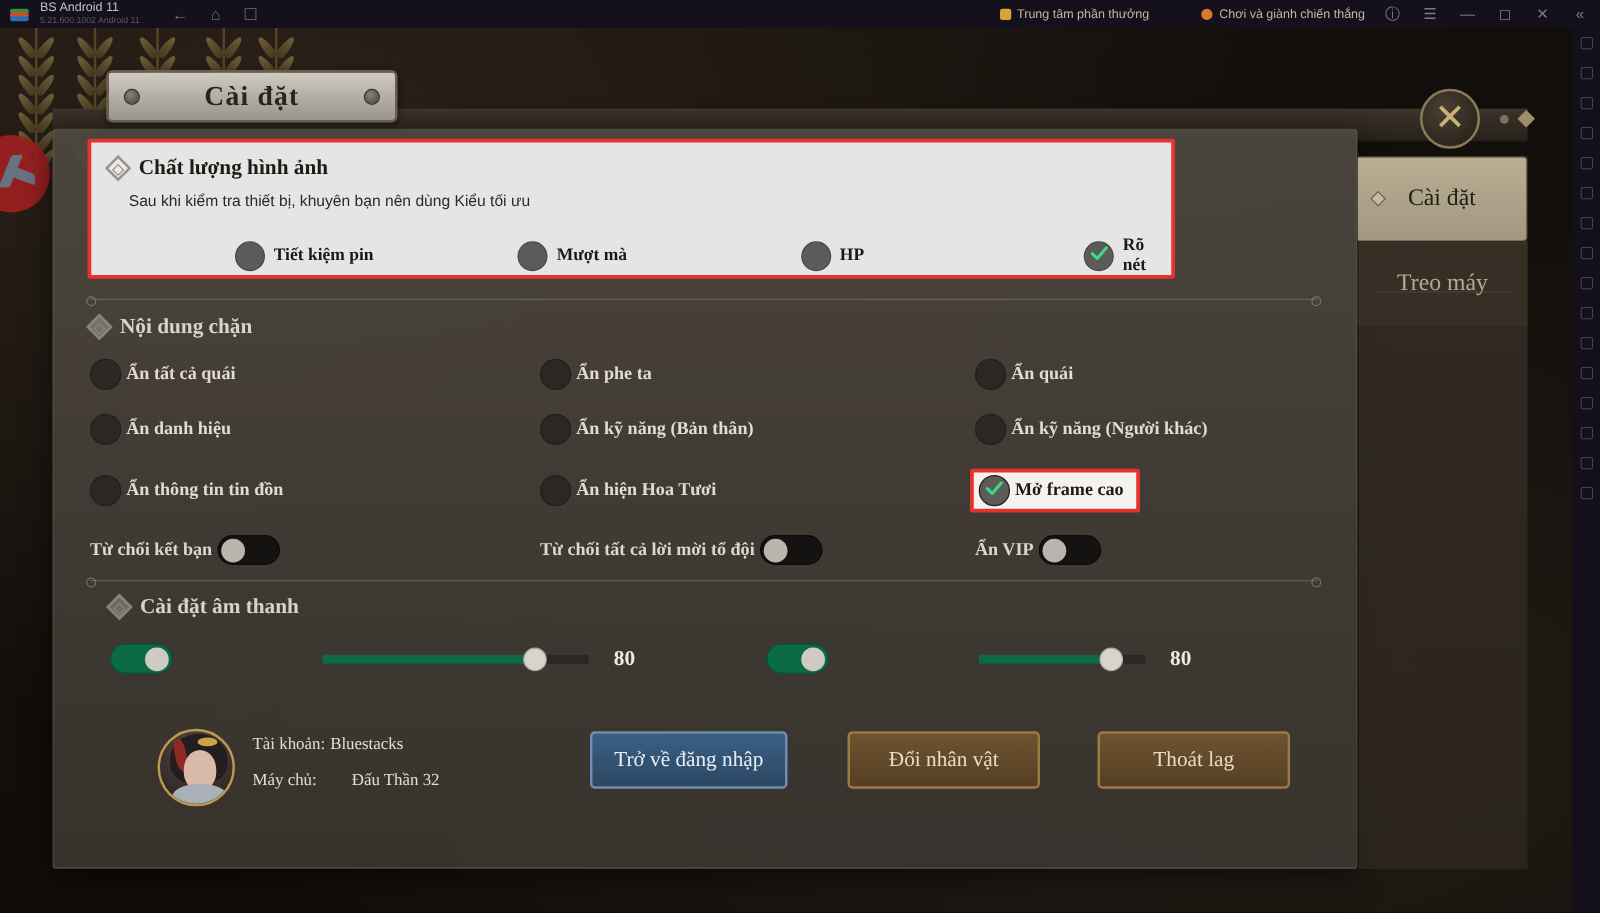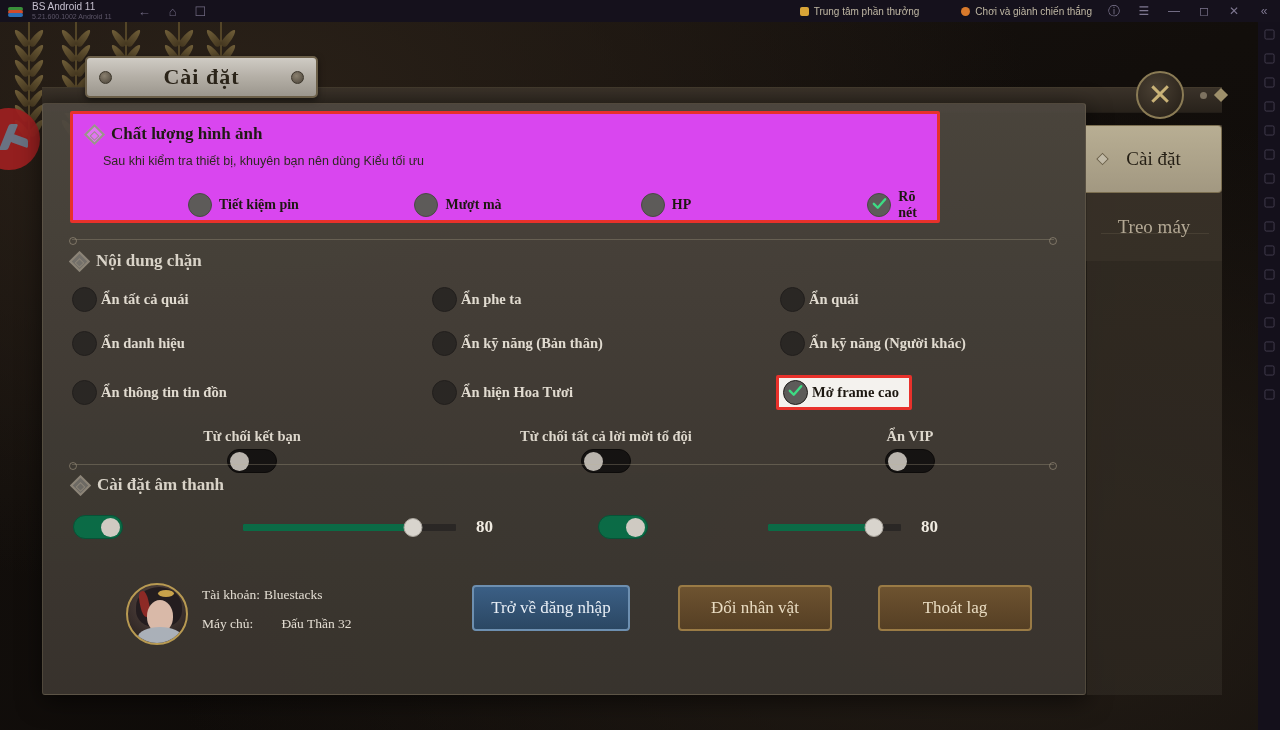--- a/index.html
+++ b/index.html
@@ -179,21 +179,21 @@
     border-left:1px solid rgba(0,0,0,.35);
     z-index:22;
   }
   .tabdiv { position:absolute; left:14px; top:108px; width:108px; height:1px; background:rgba(200,185,150,.22); }
 
   
   .content { position:absolute; left:0; top:18px; width:1044px; height:592px; z-index:24; }
 
   .hl-box {
     position:absolute; left:28px; top:8px; width:870px; height:112px;
-    background:#d946ef;
+    background:#e5e5e5;
     border:3px solid #e8312b;
     border-radius:2px;
   }
   .sec-head { display:flex; align-items:center; gap:9px; }
   .dia-icon {
     width:15px;height:15px; transform:rotate(45deg);
     border:2px solid #9a938a; background:rgba(255,255,255,.25);
     position:relative;
   }
   .dia-icon:after{
@@ -266,36 +266,36 @@
   }
   .hl-frame .chk-lab { color:#1d1811; }
   .hl-frame .radio { background:#5d5b59; }
 
   
   .tg-grid {
     margin-top:18px;
     display:grid; grid-template-columns: 360px 348px 260px;
     align-items:center;
   }
-  .tg-item { display:flex; align-items:center; gap:4px;flex-direction:column; }
+  .tg-item { display:flex; align-items:center; gap:4px; }
   .tg-lab { font-size:14.5px; color:#ddd7cc; font-family:"Liberation Serif",serif; font-weight:700; }
   .switch {
     width:50px; height:24px; border-radius:12px;
     background:#151312; position:relative; cursor:pointer; flex:0 0 auto;
     border:1px solid #0d0b0a;
   }
   .switch .knob {
     position:absolute; top:2px; left:2px; width:19px;height:19px;border-radius:50%;
     background:#b9b4ad;
   }
   .switch.on { background:#0b6b46; border-color:#085236; }
   .switch.on .knob { left:auto; right:2px; background:#cfcac2; }
 
   
-  .snd { position:absolute; left:31px; top:372px; width:990px; }
+  .snd { position:absolute; left:46px; top:372px; width:990px; }
   .snd-row { margin-top:20px; display:flex; align-items:center; }
   .snd-cell { display:flex; align-items:center; }
   .snd-cell.a { width:170px; }
   .snd-cell.b { width:355px; }
   .snd-cell.c { width:170px; }
   .slider { width:213px; height:7px; background:#2a2725; border-radius:1px; position:relative; }
   .slider .fill { position:absolute; left:0; top:0; height:7px; background:#0b6b46; border-radius:1px;}
   .slider .grip {
     position:absolute; top:-6px; width:19px;height:19px;border-radius:50%;
     background:#d8d4cd; border:1px solid #a9a49c;

